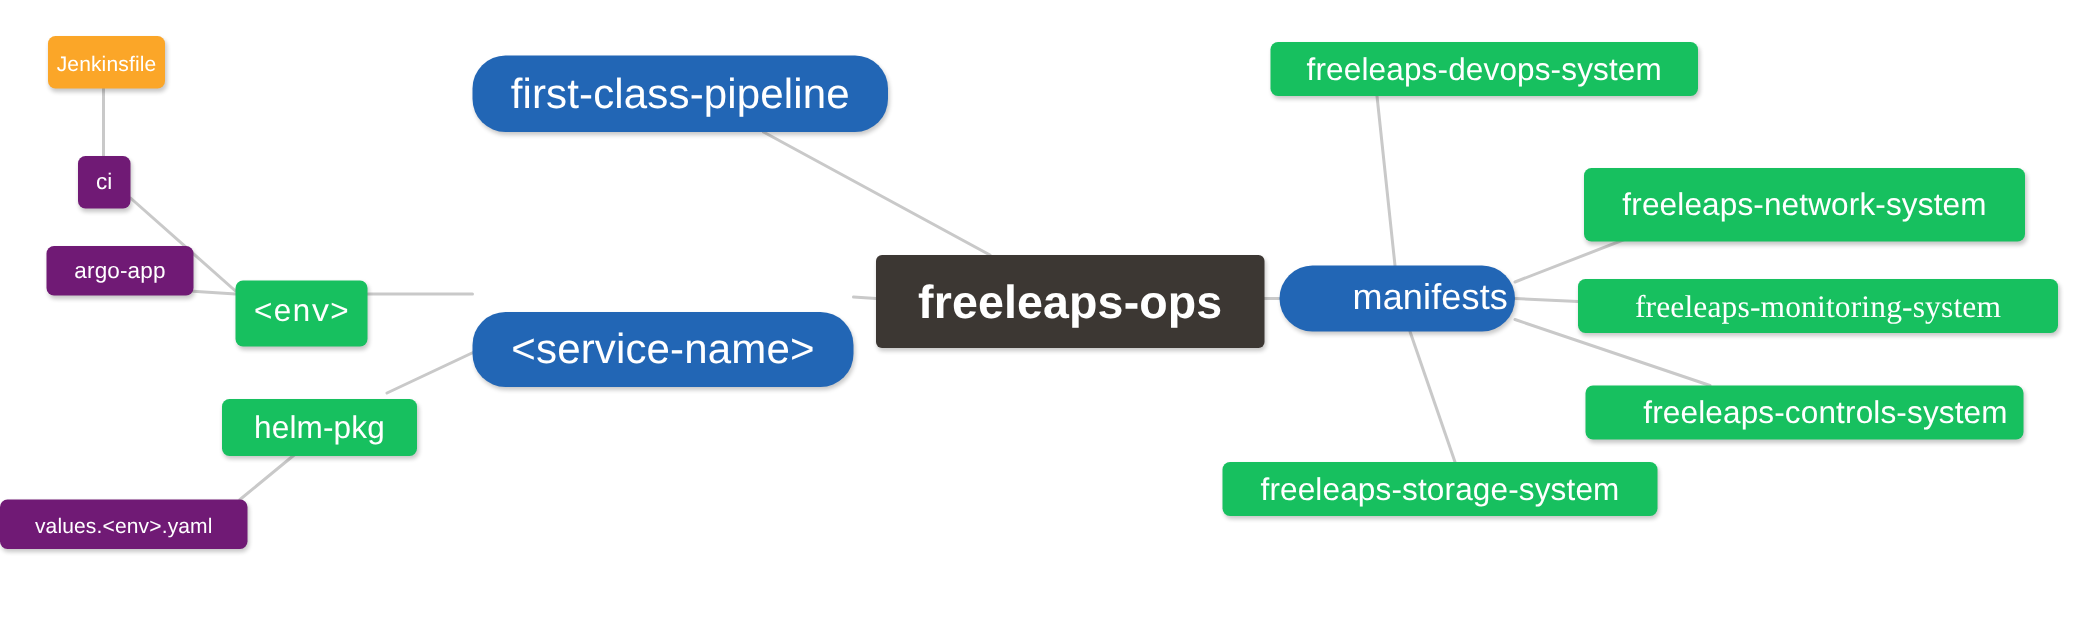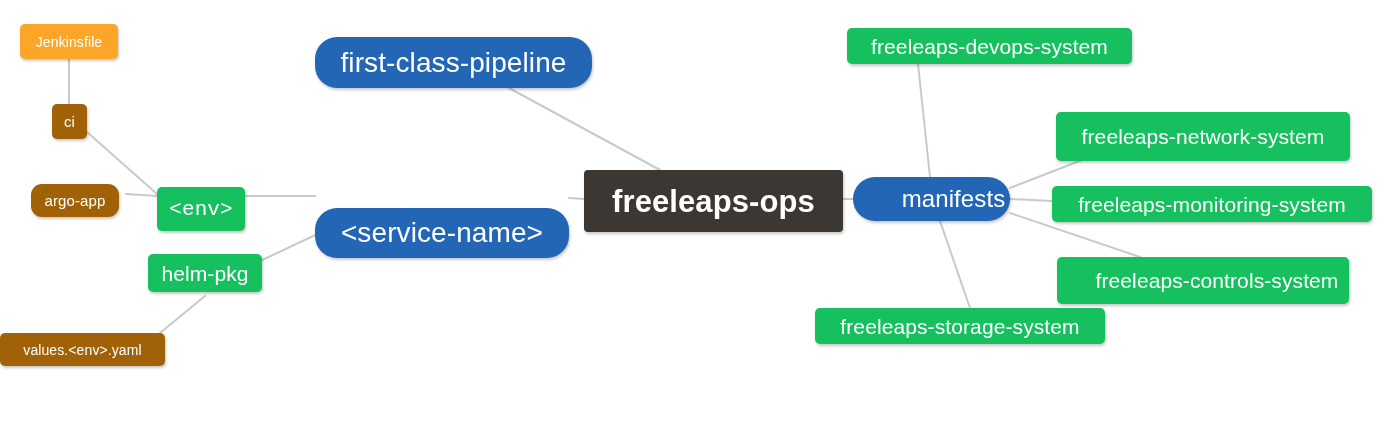--- a/index.html
+++ b/index.html
@@ -43,21 +43,21 @@
   .tier-major  { font-size: 28px; }
   .tier-mid    { font-size: 24px; padding-left: 44px; }
   .tier-sub    { font-size: 21px; }
   .tier-small  { font-size: 15px; }
   .tier-tiny   { font-size: 14px; }
 
   
   .c-dark   { background: #3c3733; font-weight: bold; }
   .c-blue   { background: #2266b5; border-radius: 22px; }
   .c-green  { background: #17c05f; }
-  .c-red    { background: #a16207; }
+  .c-red    { background: #701a75; }
   .c-orange { background: #fba628; }
 </style>
 </head>
 <body>
 
 <div id="canvas">
   <svg id="edge-layer" viewBox="0 0 1390 421" width="1390" height="421" xmlns="http://www.w3.org/2000/svg">
       <line x1="69" y1="59" x2="69" y2="104" stroke="#c9c9c9" stroke-width="2" stroke-linecap="round"></line>
       <line x1="87" y1="132" x2="157" y2="194" stroke="#c9c9c9" stroke-width="2" stroke-linecap="round"></line>
       <line x1="126" y1="194" x2="157" y2="196" stroke="#c9c9c9" stroke-width="2" stroke-linecap="round"></line>
@@ -67,29 +67,29 @@
       <line x1="569" y1="198" x2="584" y2="199" stroke="#c9c9c9" stroke-width="2" stroke-linecap="round"></line>
       <line x1="509" y1="88" x2="660" y2="170" stroke="#c9c9c9" stroke-width="2" stroke-linecap="round"></line>
       <line x1="843" y1="199" x2="853" y2="199" stroke="#c9c9c9" stroke-width="2" stroke-linecap="round"></line>
       <line x1="930" y1="177" x2="918" y2="64" stroke="#c9c9c9" stroke-width="2" stroke-linecap="round"></line>
       <line x1="1010" y1="188" x2="1113" y2="148" stroke="#c9c9c9" stroke-width="2" stroke-linecap="round"></line>
       <line x1="1010" y1="199" x2="1052" y2="201" stroke="#c9c9c9" stroke-width="2" stroke-linecap="round"></line>
       <line x1="1010" y1="213" x2="1140" y2="257" stroke="#c9c9c9" stroke-width="2" stroke-linecap="round"></line>
       <line x1="940" y1="221" x2="970" y2="308" stroke="#c9c9c9" stroke-width="2" stroke-linecap="round"></line>
     </svg>
   <div id="node-layer">
-      <div class="node c-orange tier-tiny" style="left: 20px; top: 24px; width: 98px; height: 35px;">Jenkinsfile</div>
+      <div class="node c-orange tier-tiny" style="left: 32px; top: 24px; width: 78px; height: 35px;">Jenkinsfile</div>
       <div class="node c-red tier-small" style="left: 52px; top: 104px; width: 35px; height: 35px;">ci</div>
-      <div class="node c-red tier-small" style="left: 31px; top: 184px; width: 88px; height: 33px; border-radius: 11px;">argo-app</div>
+      <div class="node c-red tier-small" style="left: 31px; top: 164px; width: 98px; height: 33px;">argo-app</div>
       <div class="node c-green tier-sub" style="left: 157px; top: 187px; width: 88px; height: 44px; font-family: Liberation Mono, monospace;">&lt;env&gt;</div>
-      <div class="node c-green tier-sub" style="left: 148px; top: 254px; width: 114px; height: 38px;">helm-pkg</div>
+      <div class="node c-green tier-sub" style="left: 148px; top: 266px; width: 130px; height: 38px;">helm-pkg</div>
       <div class="node c-red tier-tiny" style="left: 0; top: 333px; width: 165px; height: 33px;">values.&lt;env&gt;.yaml</div>
       <div class="node c-blue tier-major" style="left: 315px; top: 37px; width: 277px; height: 51px;">first-class-pipeline</div>
       <div class="node c-blue tier-major" style="left: 315px; top: 171px; width: 254px; height: 50px; margin-top: 37px;">&lt;service-name&gt;</div>
       <div class="node c-dark tier-root" style="left: 584px; top: 170px; width: 259px; height: 62px;">freeleaps-ops</div>
       <div class="node c-blue tier-mid" style="left: 853px; top: 177px; width: 157px; height: 44px;">manifests</div>
       <div class="node c-green tier-sub" style="left: 847px; top: 28px; width: 285px; height: 36px;">freeleaps-devops-system</div>
       <div class="node c-green tier-sub" style="left: 1056px; top: 112px; width: 294px; height: 49px;">freeleaps-network-system</div>
-      <div class="node c-green tier-sub" style="left: 1052px; top: 186px; width: 320px; height: 36px;">freeleaps-monitoring-system</div>
-      <div class="node c-green tier-sub" style="left: 1057px; top: 257px; width: 292px; height: 47px; padding-left: 28px;">freeleaps-controls-system</div>
+      <div class="node c-green tier-sub" style="left: 1052px; top: 186px; width: 320px; height: 36px; font-family: Liberation Serif, serif;">freeleaps-monitoring-system</div>
+      <div class="node c-green tier-sub" style="left: 1057px; top: 257px; width: 292px; height: 36px; padding-left: 28px;">freeleaps-controls-system</div>
       <div class="node c-green tier-sub" style="left: 815px; top: 308px; width: 290px; height: 36px;">freeleaps-storage-system</div>
     </div>
 </div>
 
 </body></html>

